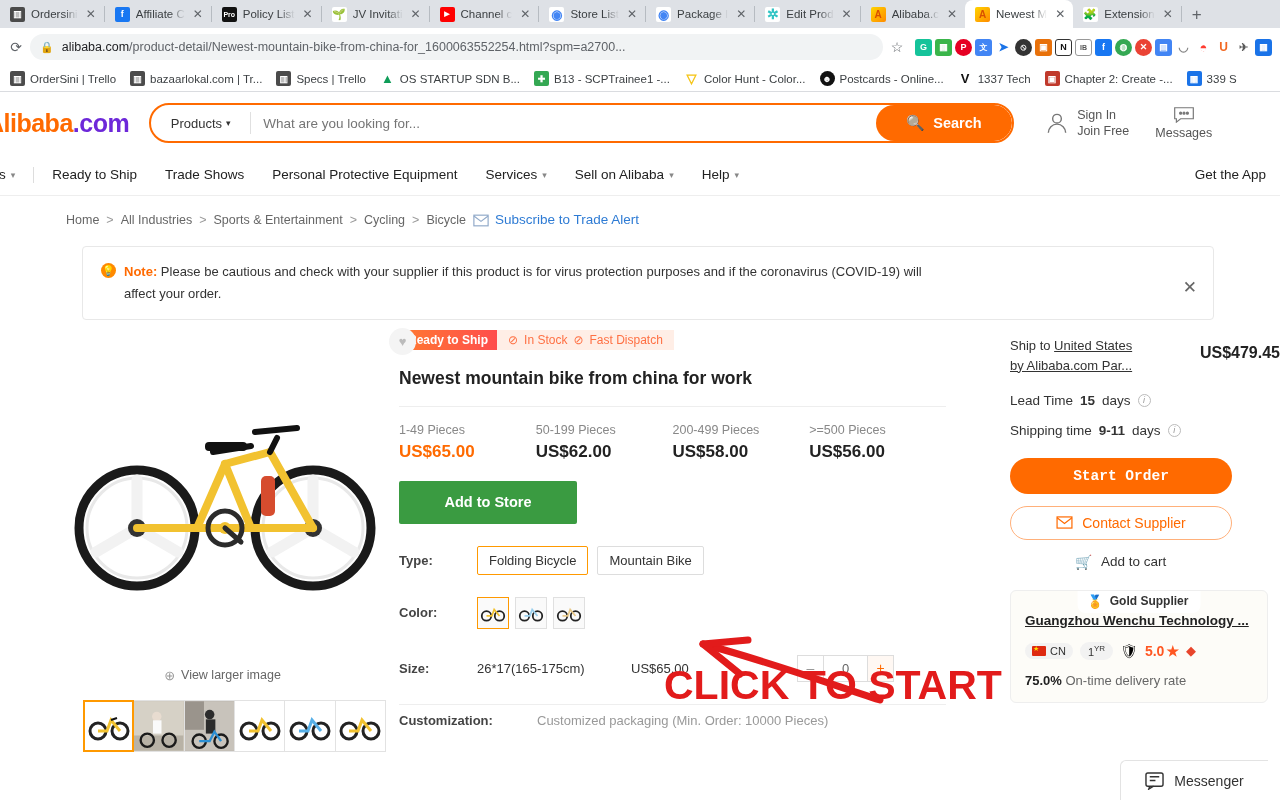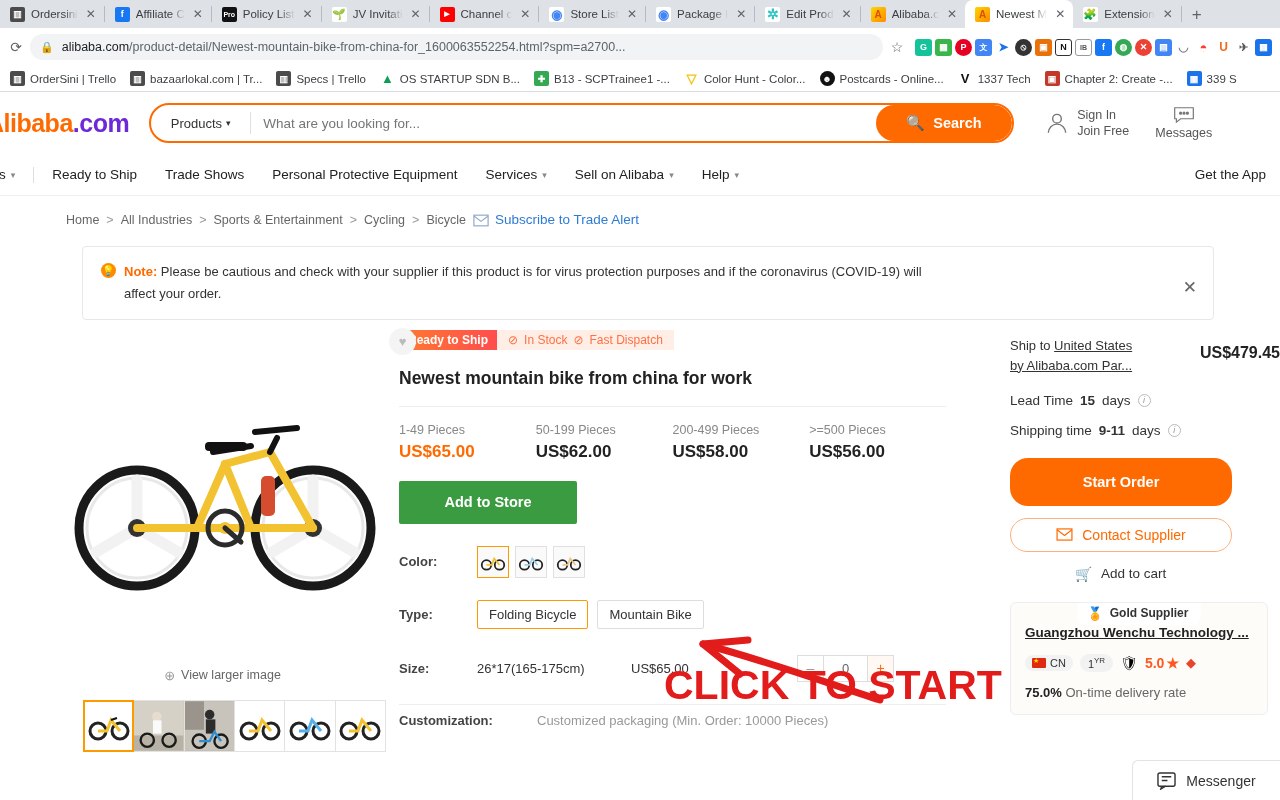--- a/index.html
+++ b/index.html
@@ -233,24 +233,24 @@
   .ship-top { display: flex; justify-content: space-between; align-items: flex-start; gap: 8px; }
   .ship-price { font-size: 16px; font-weight: bold; color: #222; white-space: nowrap; padding-top: 8px; }
   .lead { font-size: 13.5px; color: #333; margin-top: 17px; display: flex; align-items: center; gap: 7px; }
   .lead b { font-weight: bold; }
   .info-i {
     width: 13px; height: 13px; border-radius: 50%; border: 1px solid #bbb;
     color: #999; font-size: 9px; display: inline-flex; align-items: center;
     justify-content: center; font-style: italic;
   }
   .btn-start {
-    margin-top: 20px; width: 222px; height: 48px; background: #ff6a00; color: #fff;
+    margin-top: 20px; width: 222px; height: 36px; background: #ff6a00; color: #fff;
     border: none; border-radius: 18px; font-size: 14.5px; font-weight: bold;
     display: flex; align-items: center; justify-content: center; cursor: pointer;
-    font-family: Liberation Sans, sans-serif;
+    font-family: Liberation Mono, monospace;
   }
   .btn-contact {
     margin-top: 12px; width: 222px; height: 34px; background: #fff; color: #ff6a00;
     border: 1px solid #ffb07a; border-radius: 17px; font-size: 14px;
     display: flex; align-items: center; justify-content: center; gap: 9px;
     cursor: pointer; font-family: "Liberation Sans", sans-serif;
   }
   .add-cart {
     margin-top: 14px; width: 222px; display: flex; align-items: center;
     justify-content: center; gap: 8px; font-size: 13.5px; color: #333;
@@ -288,21 +288,21 @@
   
   .anno-text {
     position: absolute; left: 664px; top: 570px;
     font-size: 41px; font-weight: bold; color: #e21b1b;
     font-family: "Liberation Sans", sans-serif; letter-spacing: 0px;
     white-space: nowrap; z-index: 40;
   }
   .anno-arrow { position: absolute; left: 630px; top: 500px; z-index: 40; pointer-events: none; }
 
   .messenger {
-    position: absolute; right: 0px; bottom: 0px;
+    position: absolute; right: 12px; bottom: 0px;
     width: 148px; height: 40px; background: #fff;
     border: 1px solid #e3e3e3; border-bottom: none; border-right: none;
     border-radius: 6px 0 0 0; display: flex; align-items: center;
     justify-content: center; gap: 10px; font-size: 14px; color: #333;
     z-index: 50;
   }
 </style>
 </head>
 <body>
 
@@ -675,20 +675,26 @@
           </div>
           <div class="tier">
             <div class="qty">&gt;=500 Pieces</div>
             <div class="price">US$56.00</div>
           </div>
         </div>
 
         <button class="add-store-btn">Add to Store</button>
 
         <div class="opt-row">
+          <div class="opt-label">Type:</div>
+          <div class="type-opt sel">Folding Bicycle</div>
+          <div class="type-opt">Mountain Bike</div>
+        </div>
+
+        <div class="opt-row">
           <div class="opt-label">Color:</div>
           <div class="color-swatch sel">
             <svg width="26" height="18" viewBox="0 0 44 30">
                 <circle cx="11" cy="20" r="8" fill="none" stroke="#222" stroke-width="3"></circle>
                 <circle cx="33" cy="20" r="8" fill="none" stroke="#222" stroke-width="3"></circle>
                 <path d="M11 20 L20 20 L24 9 L33 20" fill="none" stroke="#f2c230" stroke-width="3"></path>
               </svg>
           </div>
           <div class="color-swatch">
             <svg width="26" height="18" viewBox="0 0 44 30">
@@ -697,26 +703,20 @@
                 <path d="M11 20 L20 20 L24 9 L33 20" fill="none" stroke="#9ad0ee" stroke-width="3"></path>
               </svg>
           </div>
           <div class="color-swatch">
             <svg width="26" height="18" viewBox="0 0 44 30">
                 <circle cx="11" cy="20" r="8" fill="none" stroke="#222" stroke-width="3"></circle>
                 <circle cx="33" cy="20" r="8" fill="none" stroke="#222" stroke-width="3"></circle>
                 <path d="M11 20 L20 20 L24 9 L33 20" fill="none" stroke="#e8c98a" stroke-width="3"></path>
               </svg>
           </div>
-        </div>
-
-        <div class="opt-row">
-          <div class="opt-label">Type:</div>
-          <div class="type-opt sel">Folding Bicycle</div>
-          <div class="type-opt">Mountain Bike</div>
         </div>
 
         <div class="opt-row" style="margin-top:26px">
           <div class="opt-label">Size:</div>
           <div class="size-name">26*17(165-175cm)</div>
           <div class="size-price">US$65.00</div>
           <div class="stepper">
             <div class="minus">–</div>
             <div class="val">0</div>
             <div class="plus">+</div>

